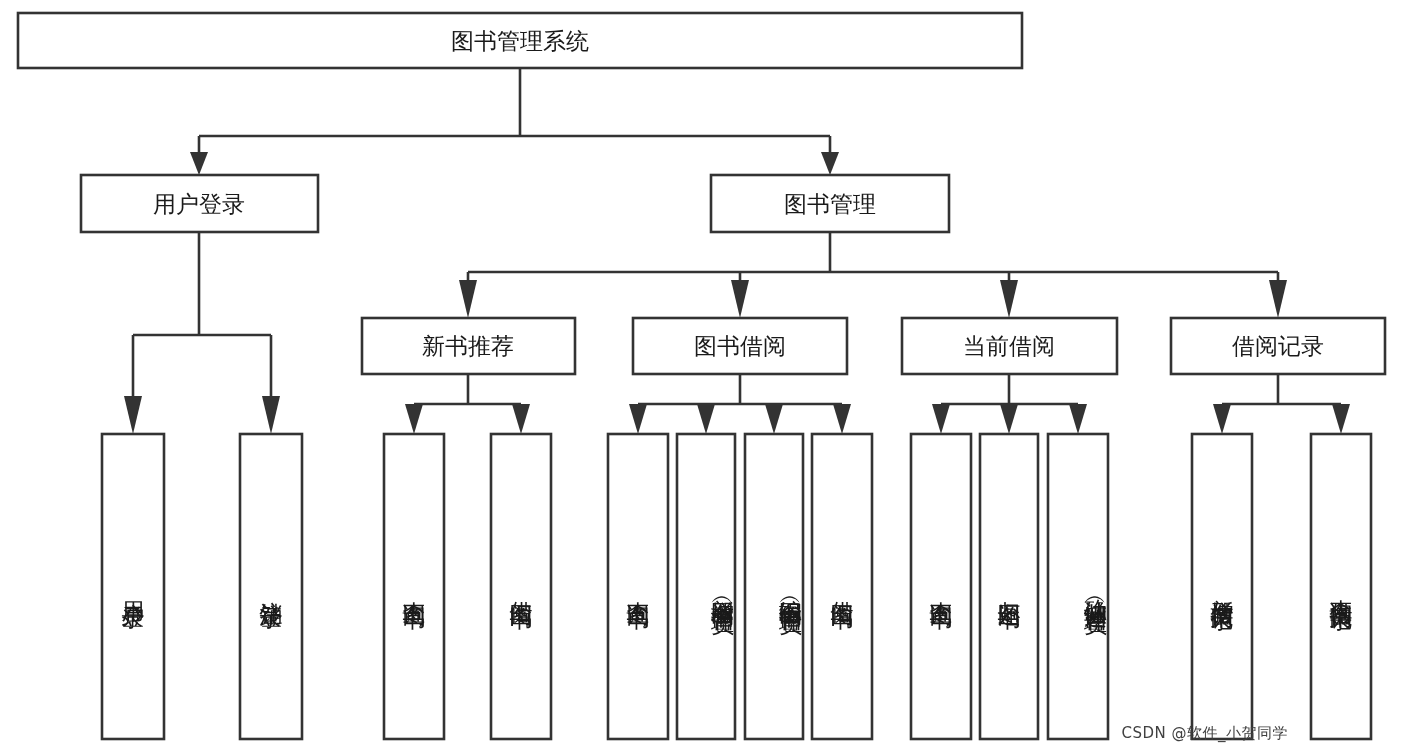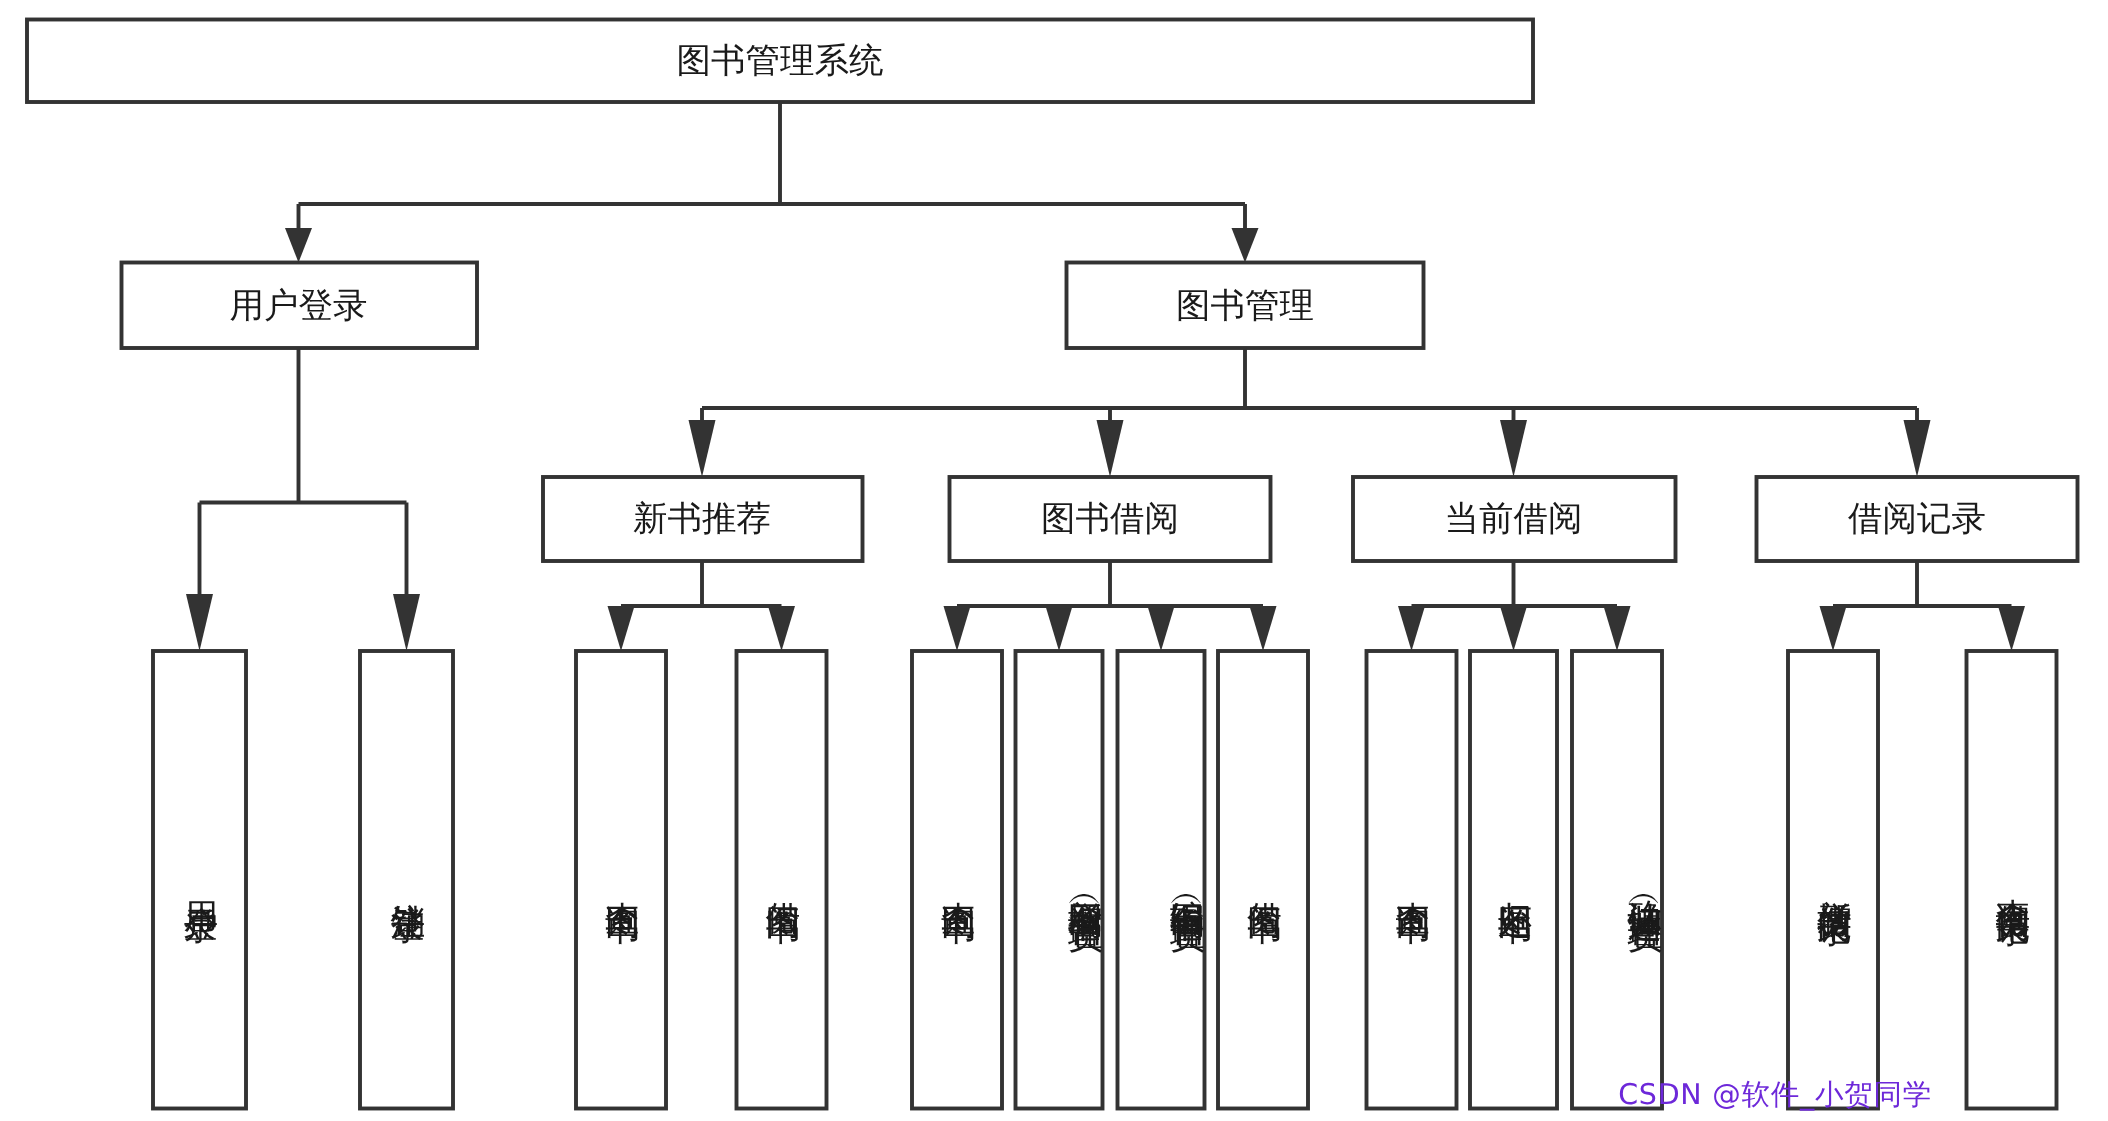--- a/index.html
+++ b/index.html
@@ -71,22 +71,22 @@
     pointer-events: none;
     display: flex;
     align-items: center;
     justify-content: center;
   }
   .watermark {
     position: absolute;
     right: 8px;
     bottom: 4px;
     font-family: "DejaVu Sans", "Liberation Sans", sans-serif;
-    font-size: 19px;
-    color: #6d28d9;
+    font-size: 15px;
+    color: #404040;
     white-space: nowrap;
     letter-spacing: 0.5px;
     margin-left: 15px;
   }
 </style>
 </head>
 <body>
 
 <div id="diagram-root">
 

